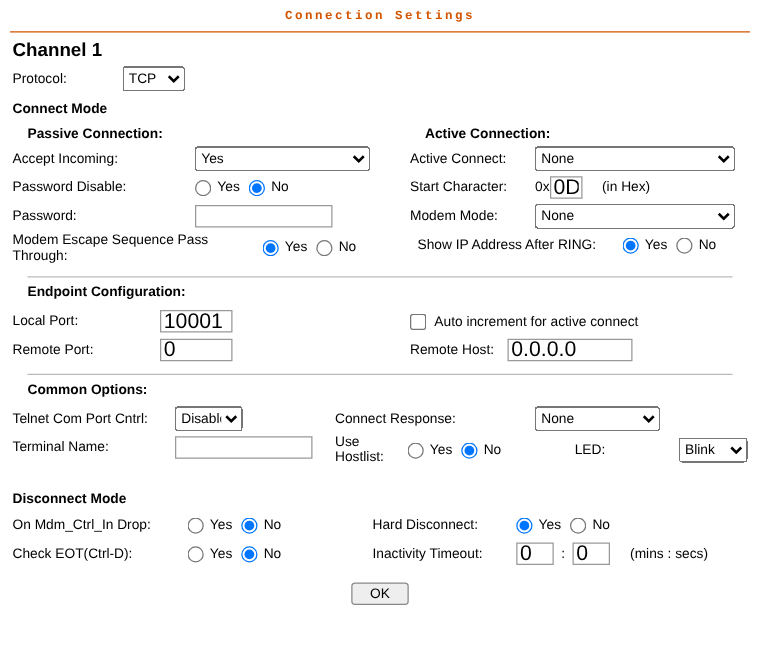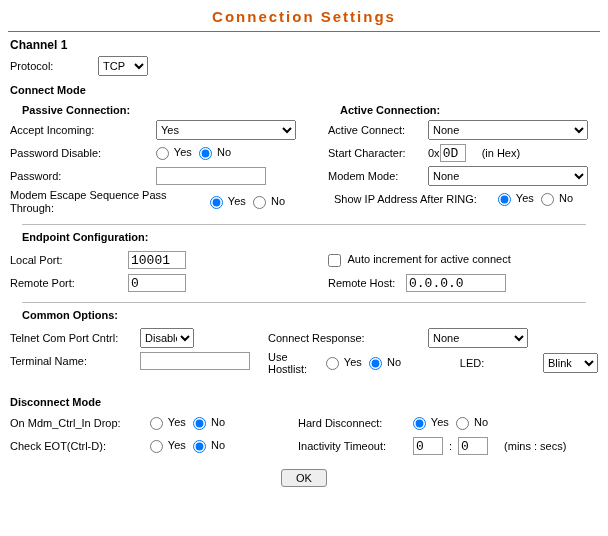--- a/index.html
+++ b/index.html
@@ -10,34 +10,35 @@
     body {
       font-family: Verdana, Arial, sans-serif;
       font-size: 11px;
       color: #000;
       background: #fff;
       width: 608px;
       padding: 0;
     }
     .title {
       color: #d35400;
-      font-size: 15px;
+      font-size: 10px;
       font-weight: bold;
       text-align: center;
       padding: 8px 0 6px;
       letter-spacing: 2px;
       border-bottom: 1px solid #d35400;
       margin: 0 8px 6px;
+      font-family: Liberation Mono, monospace;
     }
     .section {
       padding: 0 10px;
     }
     .channel-header {
       font-weight: bold;
-      font-size: 12px;
+      font-size: 15px;
       margin: 6px 0 4px;
     }
     .sub-header {
       font-weight: bold;
       margin: 4px 0 4px 12px;
     }
     .mode-header {
       font-weight: bold;
       margin: 8px 0 2px 0;
     }
@@ -67,22 +68,22 @@
     }
     .label-l {
       width: 146px;
     }
     select {
       font-size: 11px;
       font-family: inherit;
       height: 20px;
     }
     input[type="text"] {
-      font-size: 13px;
-      font-family: Liberation Mono, monospace;
+      font-size: 17px;
+      font-family: Liberation Sans, sans-serif;
       height: 18px;
       border: 1px solid #999;
       padding: 0 2px;
     }
     input[type="radio"] {
       margin: 0 2px 0 0;
       vertical-align: middle;
     }
     input[type="checkbox"] {
       margin: 0 4px 0 0;

